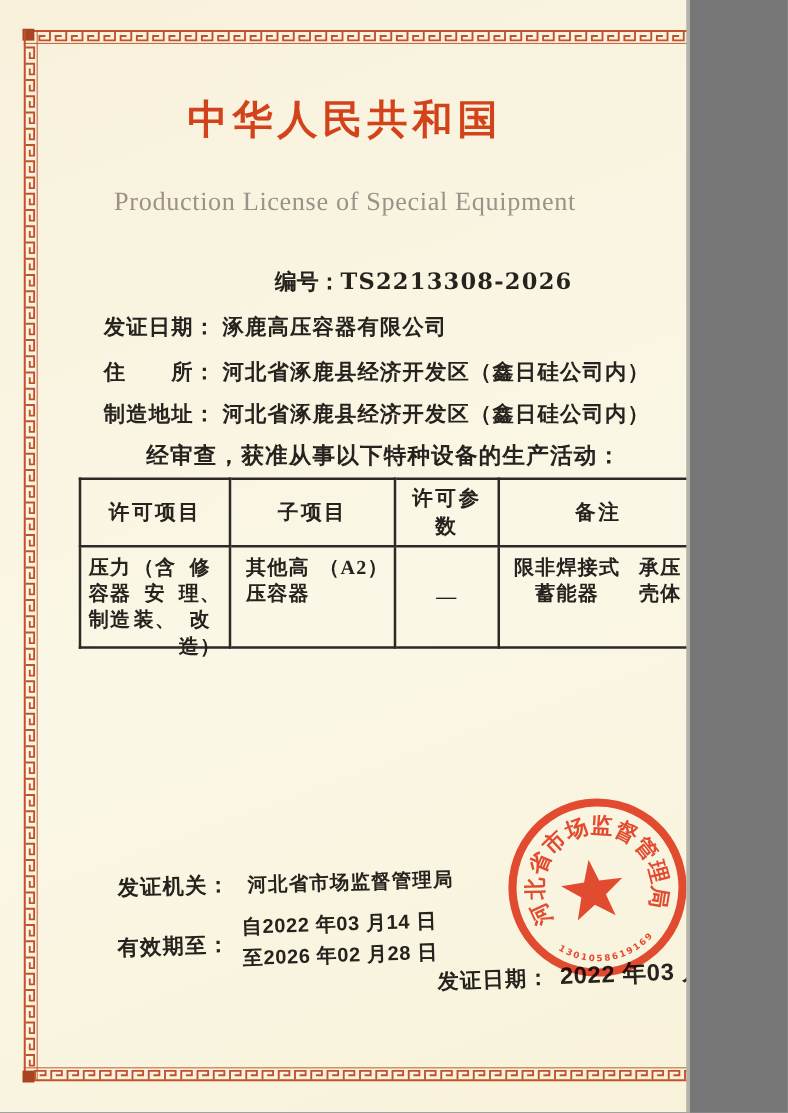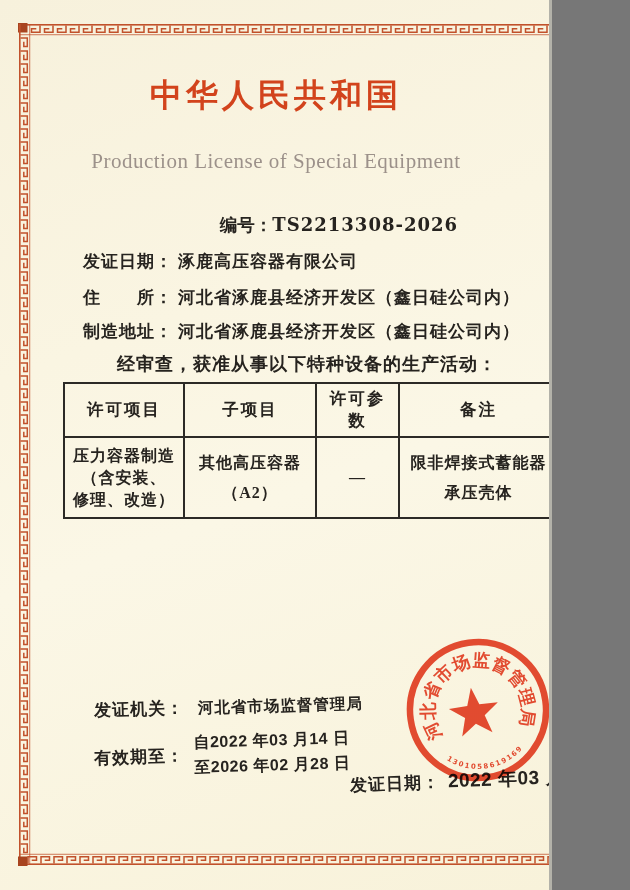--- a/index.html
+++ b/index.html
@@ -24,21 +24,21 @@
   
   .field{left:83px;font-size:17px;font-weight:600;letter-spacing:1px;white-space:nowrap;}
   .f0{top:250px;} .f1{top:286px;} .f2{top:320px;}
   .field .lbl{margin-right:5px;}
   .note{left:117px;top:352px;font-size:18px;font-weight:600;letter-spacing:1px;}
   
   table.lic{position:absolute;left:63px;top:382px;width:494px;border-collapse:collapse;table-layout:fixed;}
   table.lic th,table.lic td{border:2px solid #2c2a26;font-weight:600;text-align:center;padding:4px;}
   table.lic th{height:33px;font-size:16.5px;letter-spacing:2px;}
   table.lic td{height:71px;font-size:16px;letter-spacing:1px;vertical-align:middle;}
-  .cell-lines{display:flex;flex-direction:column;justify-content:space-evenly;height:68px;line-height:21px;}
+  .cell-lines{display:flex;justify-content:space-evenly;height:68px;line-height:21px;}
   .dash{font-size:18px;}
   
   .issuer{left:94px;top:699px;display:flex;align-items:baseline;gap:14px;transform:rotate(-1.6deg);transform-origin:left center;white-space:nowrap;}
   .issuer .lbl{font-size:17px;font-weight:bold;letter-spacing:1px;}
   .issuer .val{font-family:"Liberation Sans","DejaVu Sans",sans-serif;font-size:15.5px;font-weight:bold;letter-spacing:1px;}
   .validity{left:94px;top:733px;display:flex;align-items:center;gap:10px;transform:rotate(-1.8deg);transform-origin:left center;white-space:nowrap;}
   .validity .lbl{font-size:17px;font-weight:bold;letter-spacing:1px;}
   .validity .dates{display:flex;flex-direction:column;font-family:"Liberation Sans","DejaVu Sans",sans-serif;font-size:16px;font-weight:bold;line-height:25px;letter-spacing:0.5px;}
   .issue-date{left:350px;top:772px;display:flex;align-items:baseline;gap:8px;transform:rotate(-2.2deg);transform-origin:left center;white-space:nowrap;}
   .issue-date .lbl{font-size:17px;font-weight:bold;letter-spacing:1px;}

